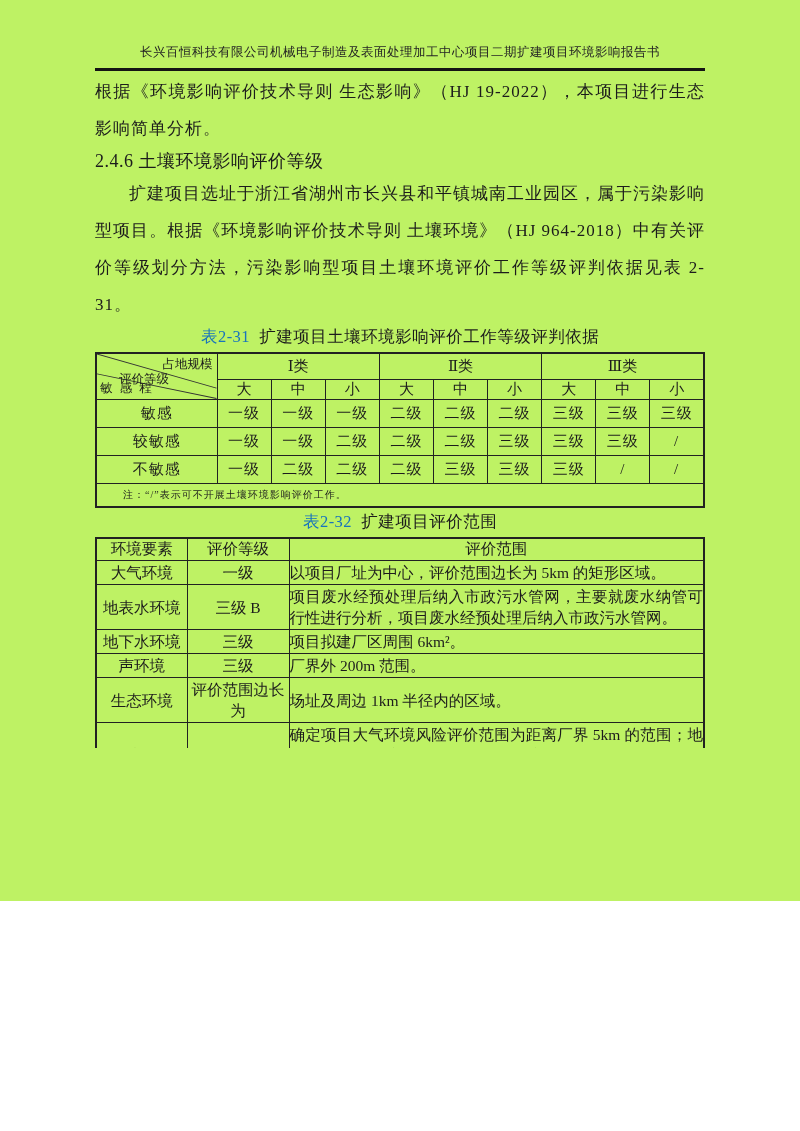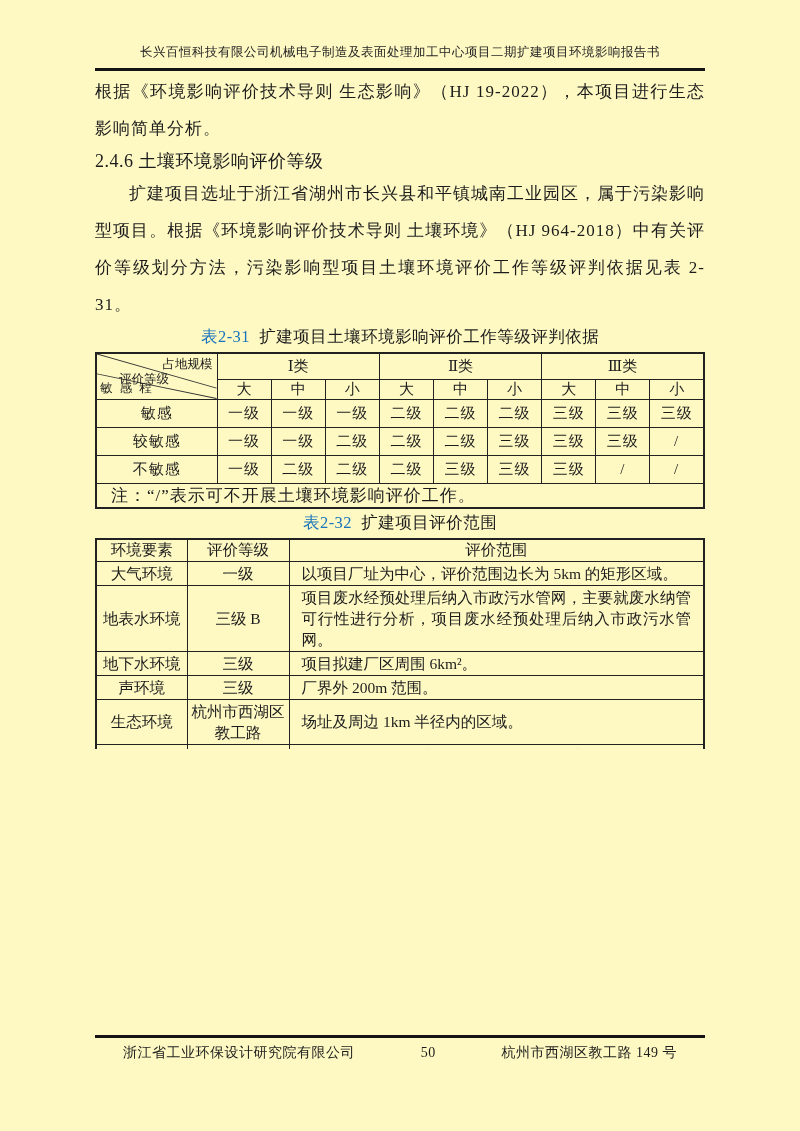--- a/index.html
+++ b/index.html
@@ -4,23 +4,23 @@
 <style>
   :root{
     --caption-blue:#1874bd;
     --text-color:#1c1c1c;
     --rule-color:#141414;
   }
   *{margin:0;padding:0;box-sizing:border-box;}
   body{background:#ffffff;font-family:"Liberation Serif","DejaVu Serif",serif;}
   .page{
     position:relative;
-    width:800px;height:1131px;
+    width:800px;height:901px;
     margin:0 auto;
-    background:#fef9c3;
+    background:#bef264;
     color:var(--text-color);
     padding:44px 95px 0 95px;
     overflow:hidden;
   }
   
   .doc-header{
     text-align:center;
     font-size:12.5px;
     letter-spacing:.5px;
     color:#242424;
@@ -66,36 +66,36 @@
     text-align:center;
     vertical-align:middle;
   }
   table.grade-table{border:2px solid #222;font-size:15px;}
   table.scope-table{border:2px solid #222;font-size:15.5px;}
   
   .grade-table .class-row th{height:26px;}
   .grade-table .size-row th{height:20px;}
   .grade-table .data-row td{height:28px;letter-spacing:1px;}
   .grade-table .note-row td{
-    height:24px;text-align:left;padding-left:14px;
-    font-size:17px;letter-spacing:1px;
+    height:24px;text-align:left;padding-left:26px;
+    font-size:10px;letter-spacing:1px;
   }
   
   .diag{position:relative;padding:16px;}
   .diag .diag-lines{position:absolute;inset:0;width:100%;height:100%;}
   .diag .diag-lines line{stroke:#333;stroke-width:1;}
   .diag span{position:absolute;font-size:12.5px;white-space:nowrap;}
   .diag .diag-top{top:2px;right:4px;}
   .diag .diag-mid{top:17px;left:22px;}
   .diag .diag-bot{bottom:2px;left:3px;letter-spacing:2px;}
   
   .scope-wrap{height:211px;overflow:hidden;}
   .scope-table th{height:21px;text-align:center;}
   .scope-table td{line-height:21px;padding:1px 4px;}
-  .scope-table td.scope-cell{text-align:left;padding:1px 12px;text-align:justify;}
+  .scope-table td.scope-cell{text-align:left;padding:1px 0;text-align:justify;}
   .scope-table .r-atmo td,.scope-table .r-ground td,.scope-table .r-noise td{height:21px;}
   
   .doc-footer{
     position:absolute;
     left:95px;right:95px;top:1035px;
     border-top:3px solid var(--rule-color);
     padding:6px 28px 0 28px;
     display:flex;
     justify-content:space-between;
     align-items:baseline;
@@ -236,21 +236,21 @@
         <td>三级</td>
         <td class="scope-cell">项目拟建厂区周围 6km²。</td>
       </tr>
       <tr class="r-noise">
         <td>声环境</td>
         <td>三级</td>
         <td class="scope-cell">厂界外 200m 范围。</td>
       </tr>
       <tr>
         <td>生态环境</td>
-        <td>杭州市西湖区教工路</td>
+        <td>评价范围边长为</td>
         <td class="scope-cell">场址及周边 1km 半径内的区域。</td>
       </tr>
       <tr>
         <td>环境风险</td>
         <td>二级</td>
         <td class="scope-cell">确定项目大气环境风险评价范围为距离厂界 5km 的范围；地表水不会受环境风险影响，仅进行应急措施可行性分析；地下水环境风险评价与地下水影响评价范围一致，评价面积为</td>
       </tr>
     </tbody>
       </table>
   </div>

